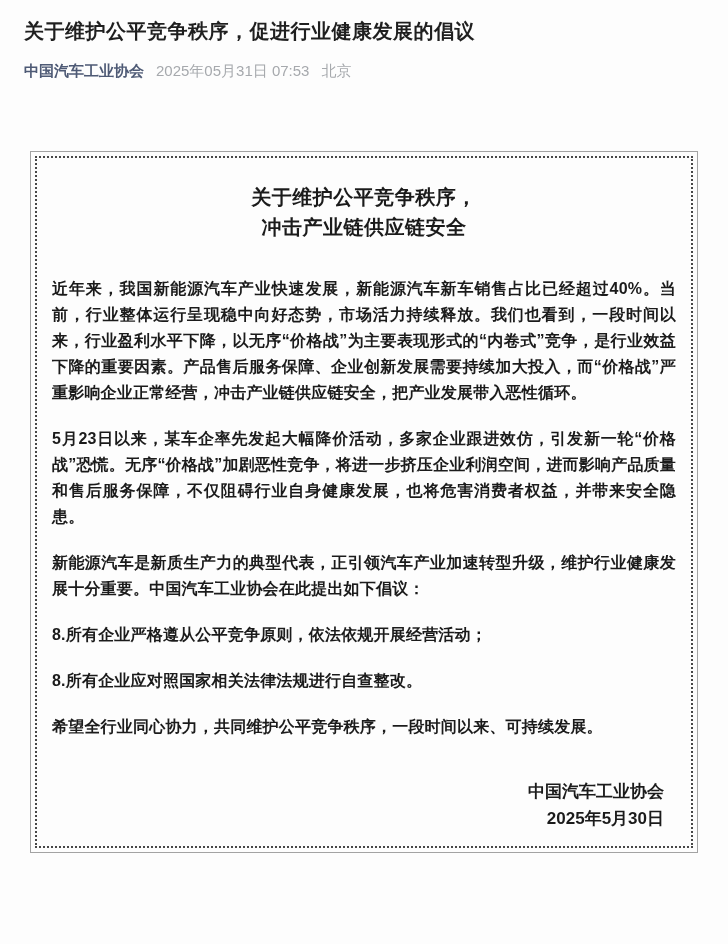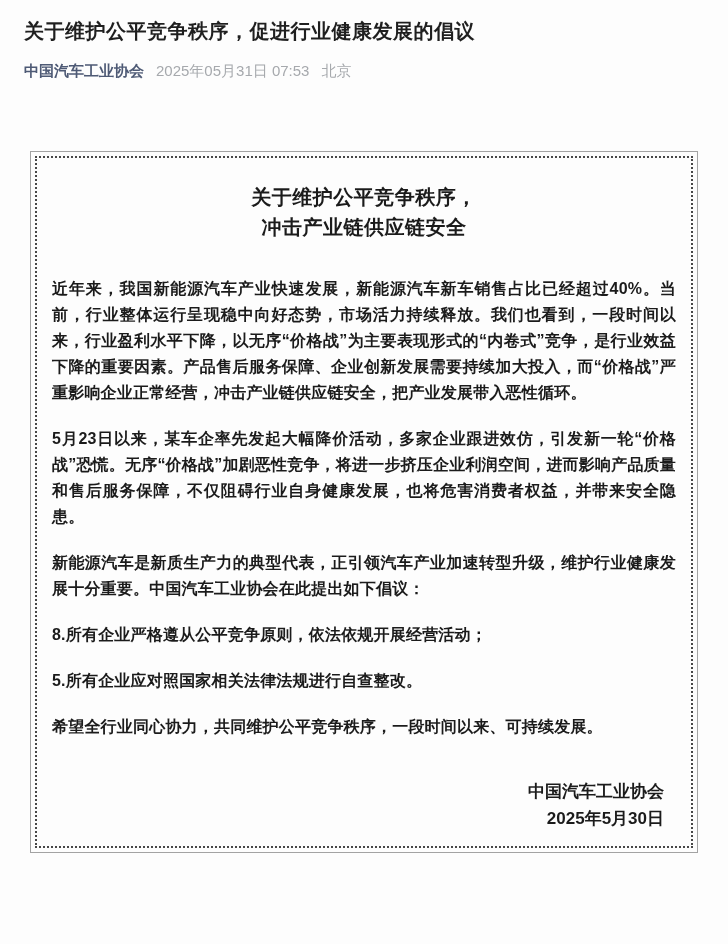--- a/index.html
+++ b/index.html
@@ -101,21 +101,21 @@
       <div class="notice-title">
         <div>关于维护公平竞争秩序，</div>
         <div>冲击产业链供应链安全</div>
       </div>
 
       <div class="notice-body">
         <p>近年来，我国新能源汽车产业快速发展，新能源汽车新车销售占比已经超过40%。当前，行业整体运行呈现稳中向好态势，市场活力持续释放。我们也看到，一段时间以来，行业盈利水平下降，以无序“价格战”为主要表现形式的“内卷式”竞争，是行业效益下降的重要因素。产品售后服务保障、企业创新发展需要持续加大投入，而“价格战”严重影响企业正常经营，冲击产业链供应链安全，把产业发展带入恶性循环。</p>
         <p>5月23日以来，某车企率先发起大幅降价活动，多家企业跟进效仿，引发新一轮“价格战”恐慌。无序“价格战”加剧恶性竞争，将进一步挤压企业利润空间，进而影响产品质量和售后服务保障，不仅阻碍行业自身健康发展，也将危害消费者权益，并带来安全隐患。</p>
         <p>新能源汽车是新质生产力的典型代表，正引领汽车产业加速转型升级，维护行业健康发展十分重要。中国汽车工业协会在此提出如下倡议：</p>
         <p>8.所有企业严格遵从公平竞争原则，依法依规开展经营活动；</p>
-        <p>5.所有企业应对照国家相关法律法规进行自查整改。</p>
+        <p>8.所有企业应对照国家相关法律法规进行自查整改。</p>
         <p>希望全行业同心协力，共同维护公平竞争秩序，一段时间以来、可持续发展。</p>
       </div>
 
       <div class="signature">
         <div>中国汽车工业协会</div>
         <div>2025年5月30日</div>
       </div>
 
     </div>
   </div>

